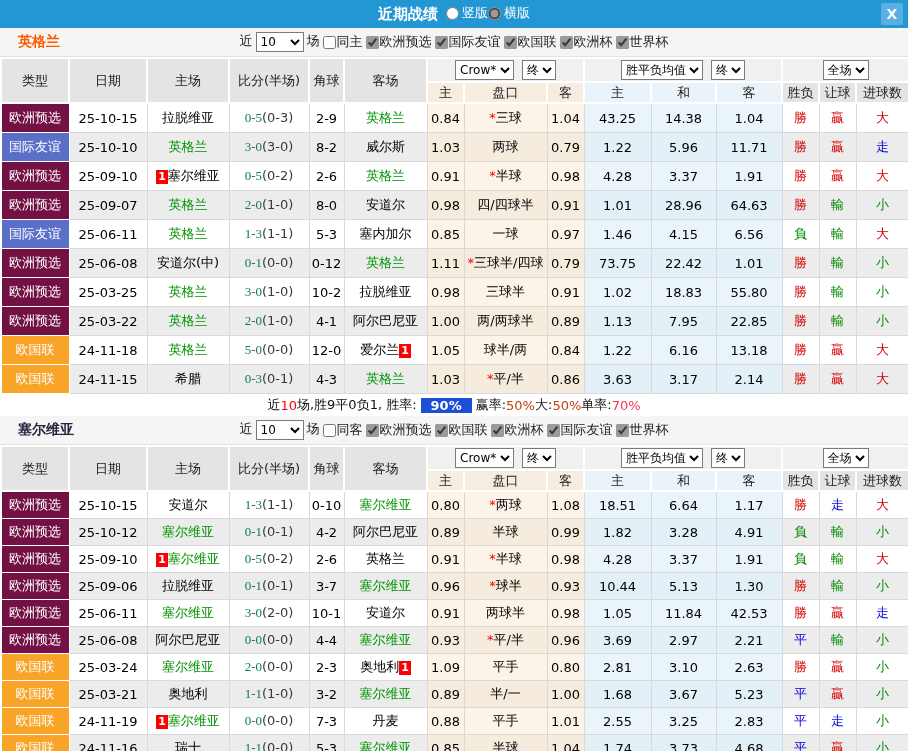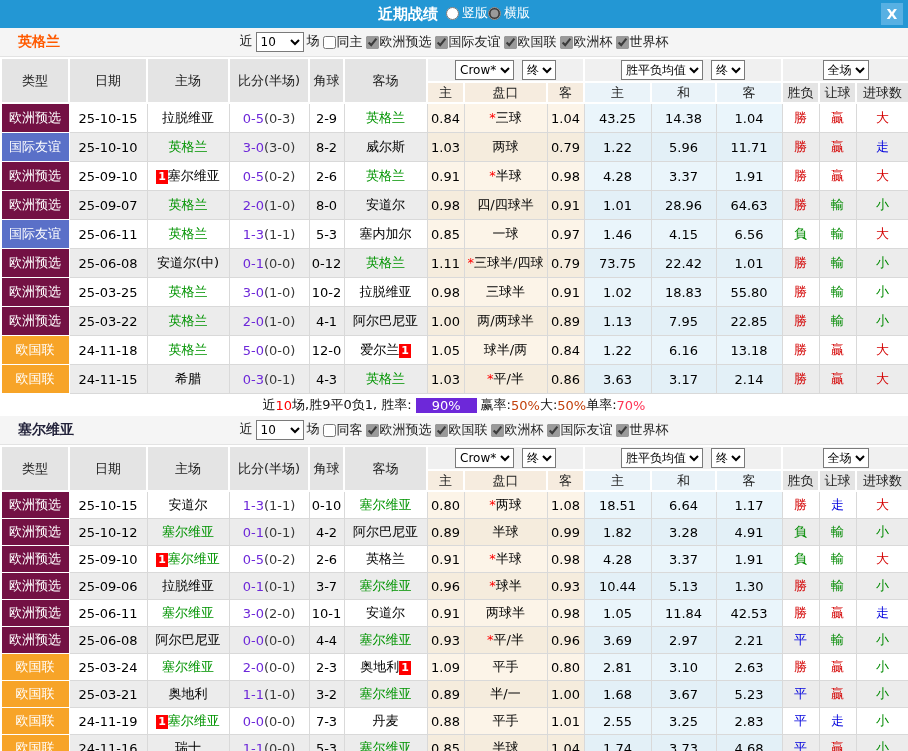--- a/index.html
+++ b/index.html
@@ -34,31 +34,31 @@
   .sec-england td{height:28px;}
   .sec-serbia td{height:26px;}
   tr.alt td{background:#ececec;}
   td.cream{background:#fcf4e8;margin-top:28px;}   tr.alt td.cream{background:#f5ecdd;text-align:center;}
   td.lblue{background:#eaf5fb;}   tr.alt td.lblue{background:#e3f0f7;}
   td.type{color:#fff;border-color:#fff;}
   td.type.m{background:#731144;}
   td.type.o{background:#f7a428;}
   td.type.b{background:#5a70c8;}
   .green{color:#009400;}
-  .ft{color:#6d28d9;}
+  .ft{color:#0f766e;font-family:Liberation Serif, serif;}
   .ht{color:#3a3a3a;}
   .badge1{display:inline-block;background:#f00;color:#fff;font-size:11px;line-height:14px;padding:0 2px;font-weight:bold;}
   .star{color:#f00;}
   .cr{color:#d40000;} .cg{color:#008a00;} .cb{color:#0000dd;}
   
   .summary{height:22px;display:flex;align-items:center;justify-content:center;font-size:13px;color:#111;}
   .summary .red{color:#f00;}
   .summary .blue{color:#c2410c;}
   .summary .pink{color:#ff3355;}
-  .summary .redbox{background:#6d28d9;color:#fff;padding:0 16px;margin:0 4px;font-weight:normal;}
+  .summary .redbox{background:#1d4ed8;color:#fff;padding:0 10px;margin:0 4px;font-weight:bold;}
 </style>
 </head>
 <body>
 
 <div class="window">
   <div class="titlebar">
     <span class="title">近期战绩</span>
     <span id="view-radios"><label class="vlabel"><input type="radio" name="viewmode" style="">竖版</label><label class="vlabel"><input type="radio" name="viewmode" checked="" style="">横版</label></span>
     <div class="close-btn">X</div>
   </div>

